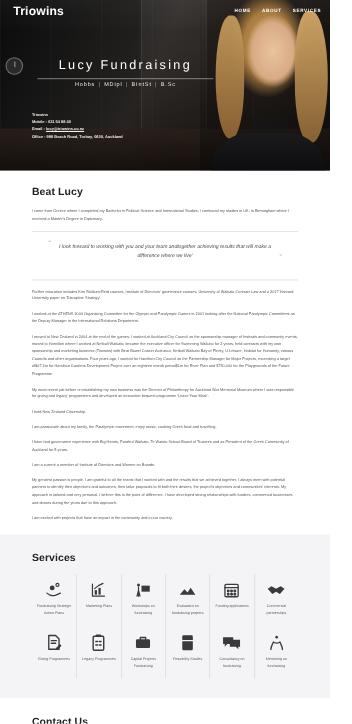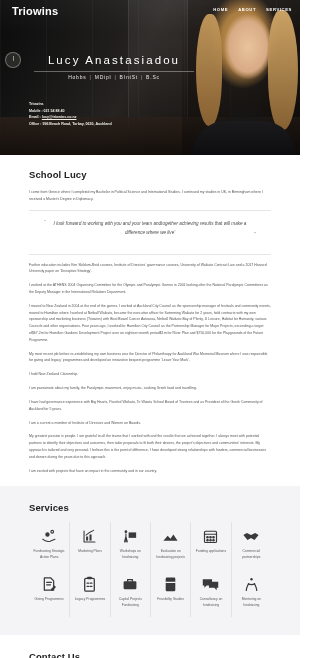--- a/index.html
+++ b/index.html
@@ -155,39 +155,39 @@
     </div>
 
     <div class="brand">Triowins</div>
 
     <div class="nav">
       <span>HOME</span>
       <span>ABOUT</span>
       <span>SERVICES</span>
     </div>
 
-    <div class="hero-name">Lucy Anastasiadou</div>
+    <div class="hero-name">Lucy Fundraising</div>
 
     <div class="hero-creds">
       <span>Hobbs</span><i>|</i><span>MDipl</span><i>|</i><span>BIntSt</span><i>|</i><span>B.Sc</span>
     </div>
 
     <div class="hero-contact">
       <div>Triowins</div>
       <div>Mobile : 021 54 88 40</div>
       <div>
         <span>Email :</span>
         <a href="#">lucy@triowins.co.nz</a>
       </div>
       <div>Office : 996 Beach Road, Torbay, 0630, Auckland</div>
     </div>
   </div>
 
   <div class="section">
-    <div class="sec-title">School Lucy</div>
+    <div class="sec-title">Beat Lucy</div>
     <div class="para">I come from Greece where I completed my Bachelor in Political Science and International Studies. I continued my studies in UK, in Birmingham where I received a Master's Degree in Diplomacy.</div>
 
     <div class="rule"></div>
     <div class="quote-wrap">
       <div class="quote">
         <span class="q-open">“</span>
         <span>I look forward to working with you and your team andtogether achieving results that will make a difference where we live'</span>
         <span class="q-close">”</span>
       </div>
     </div>

